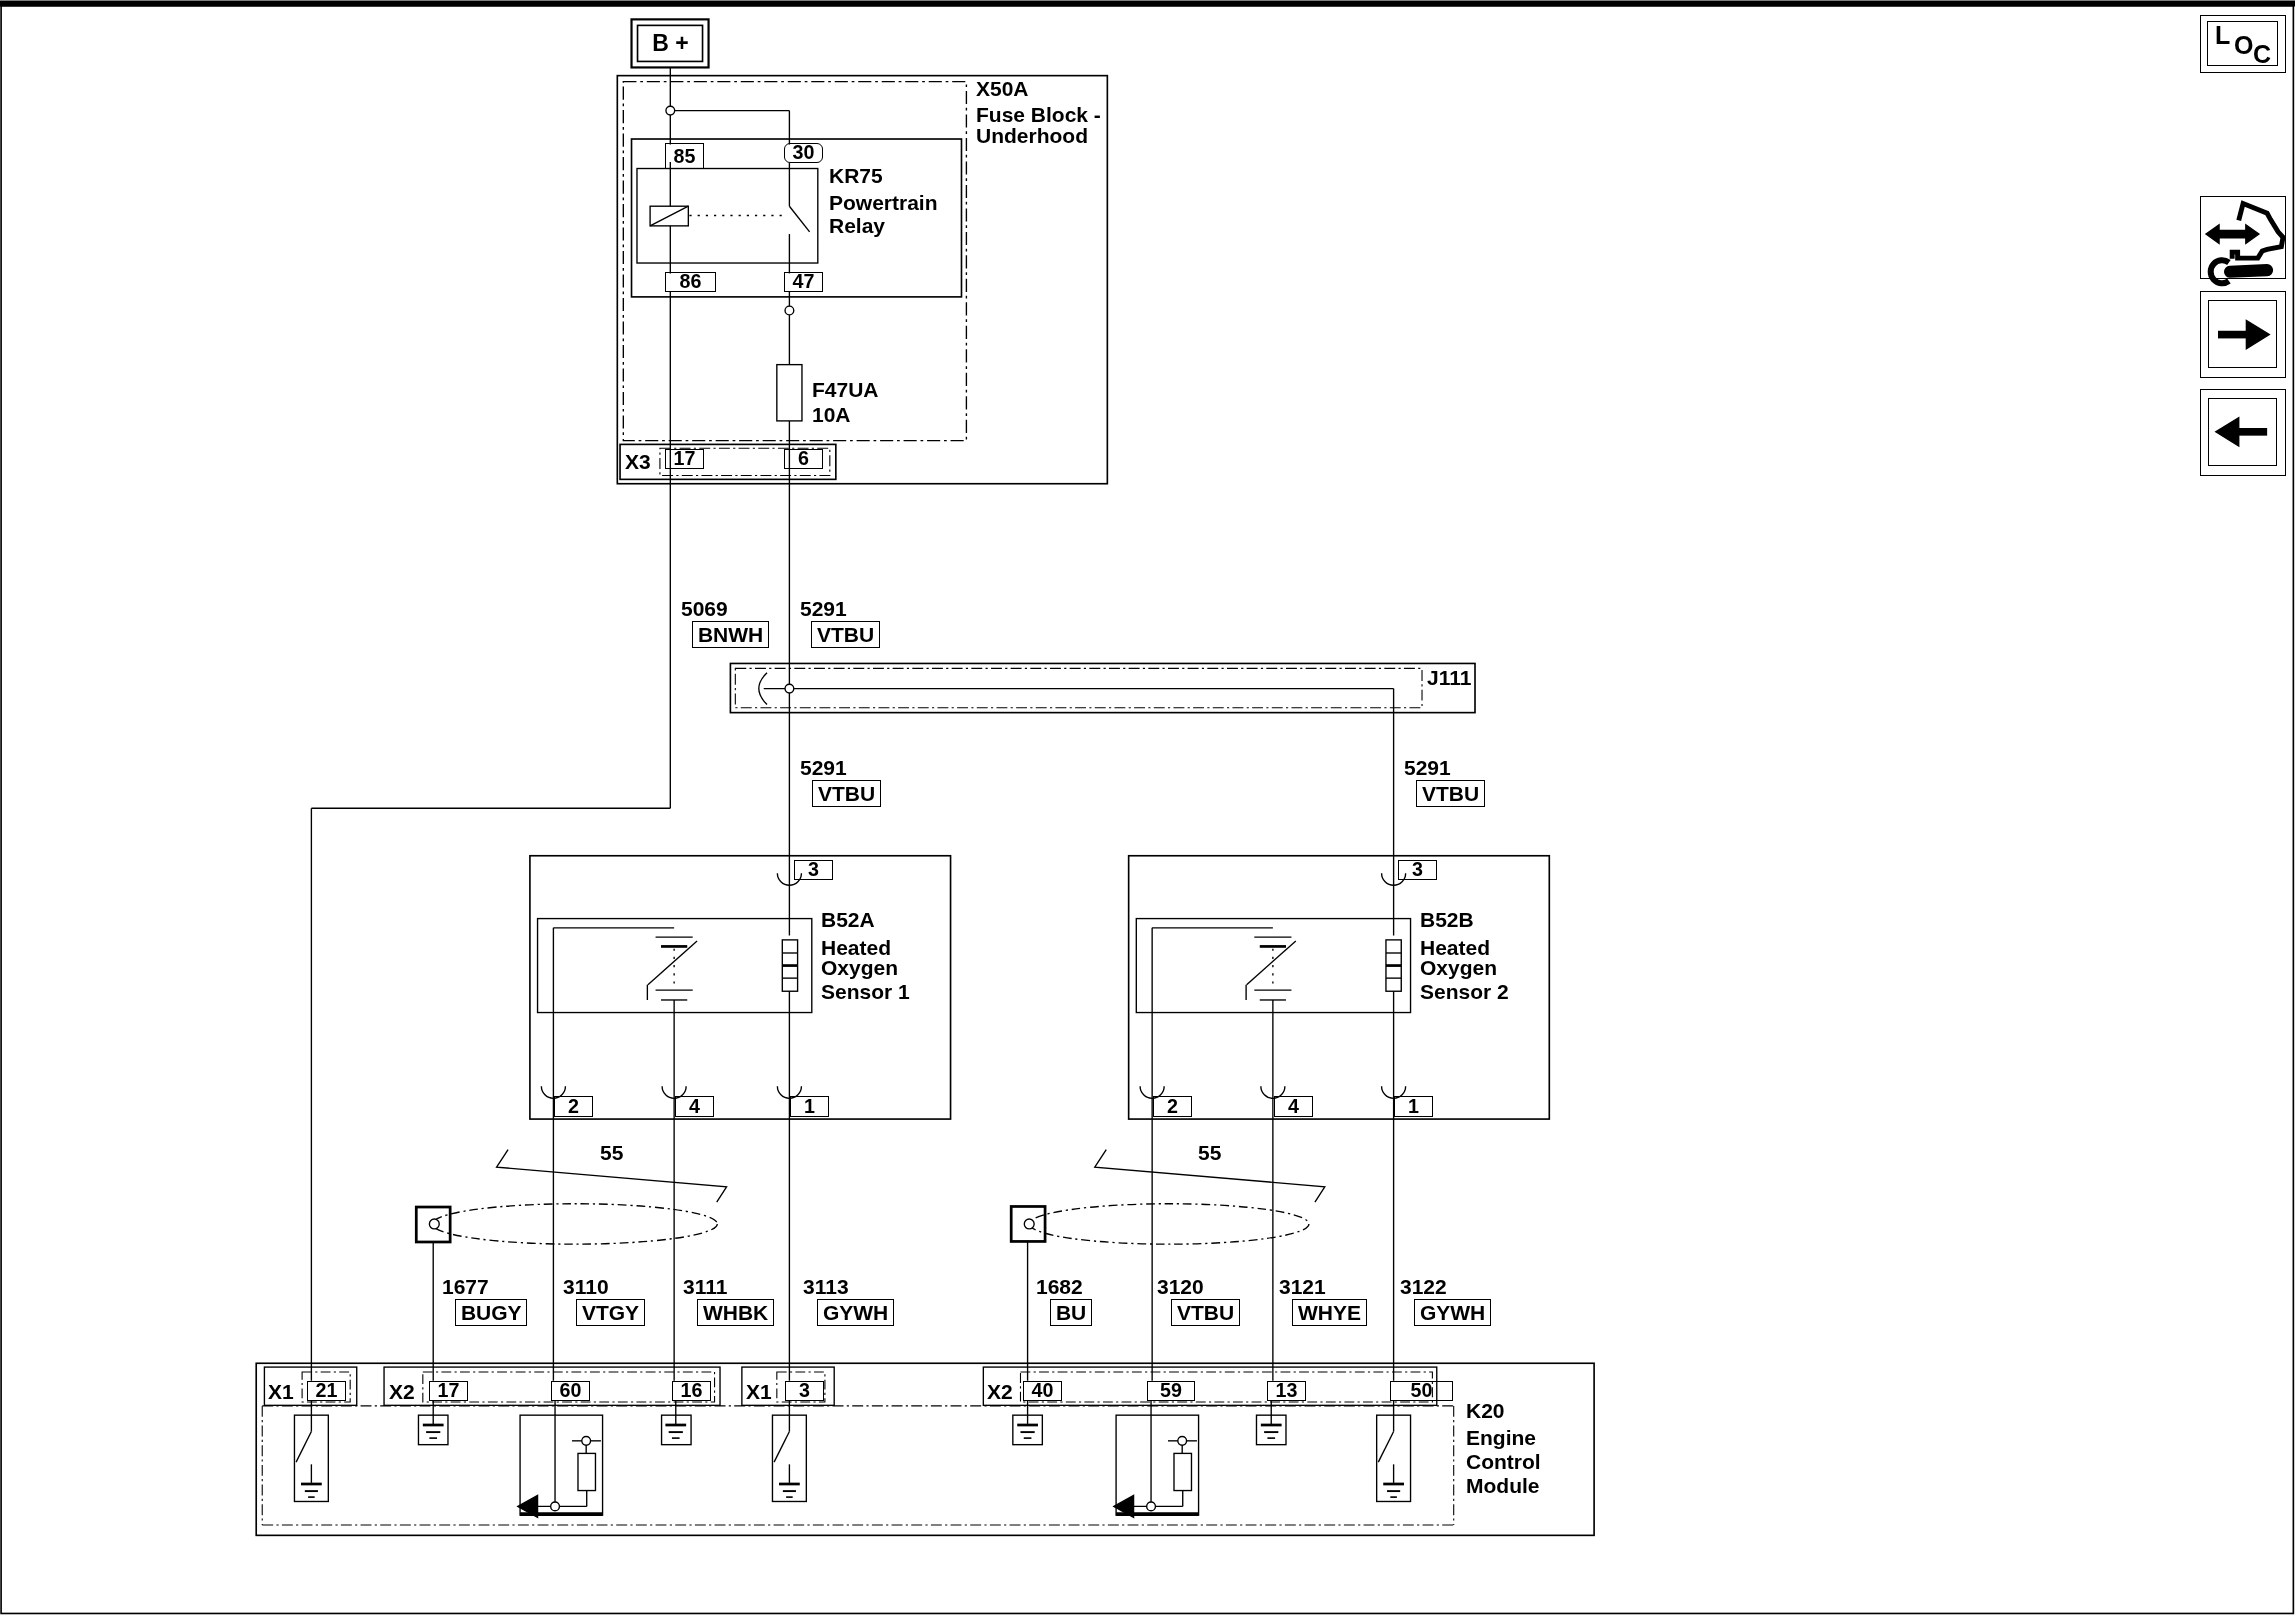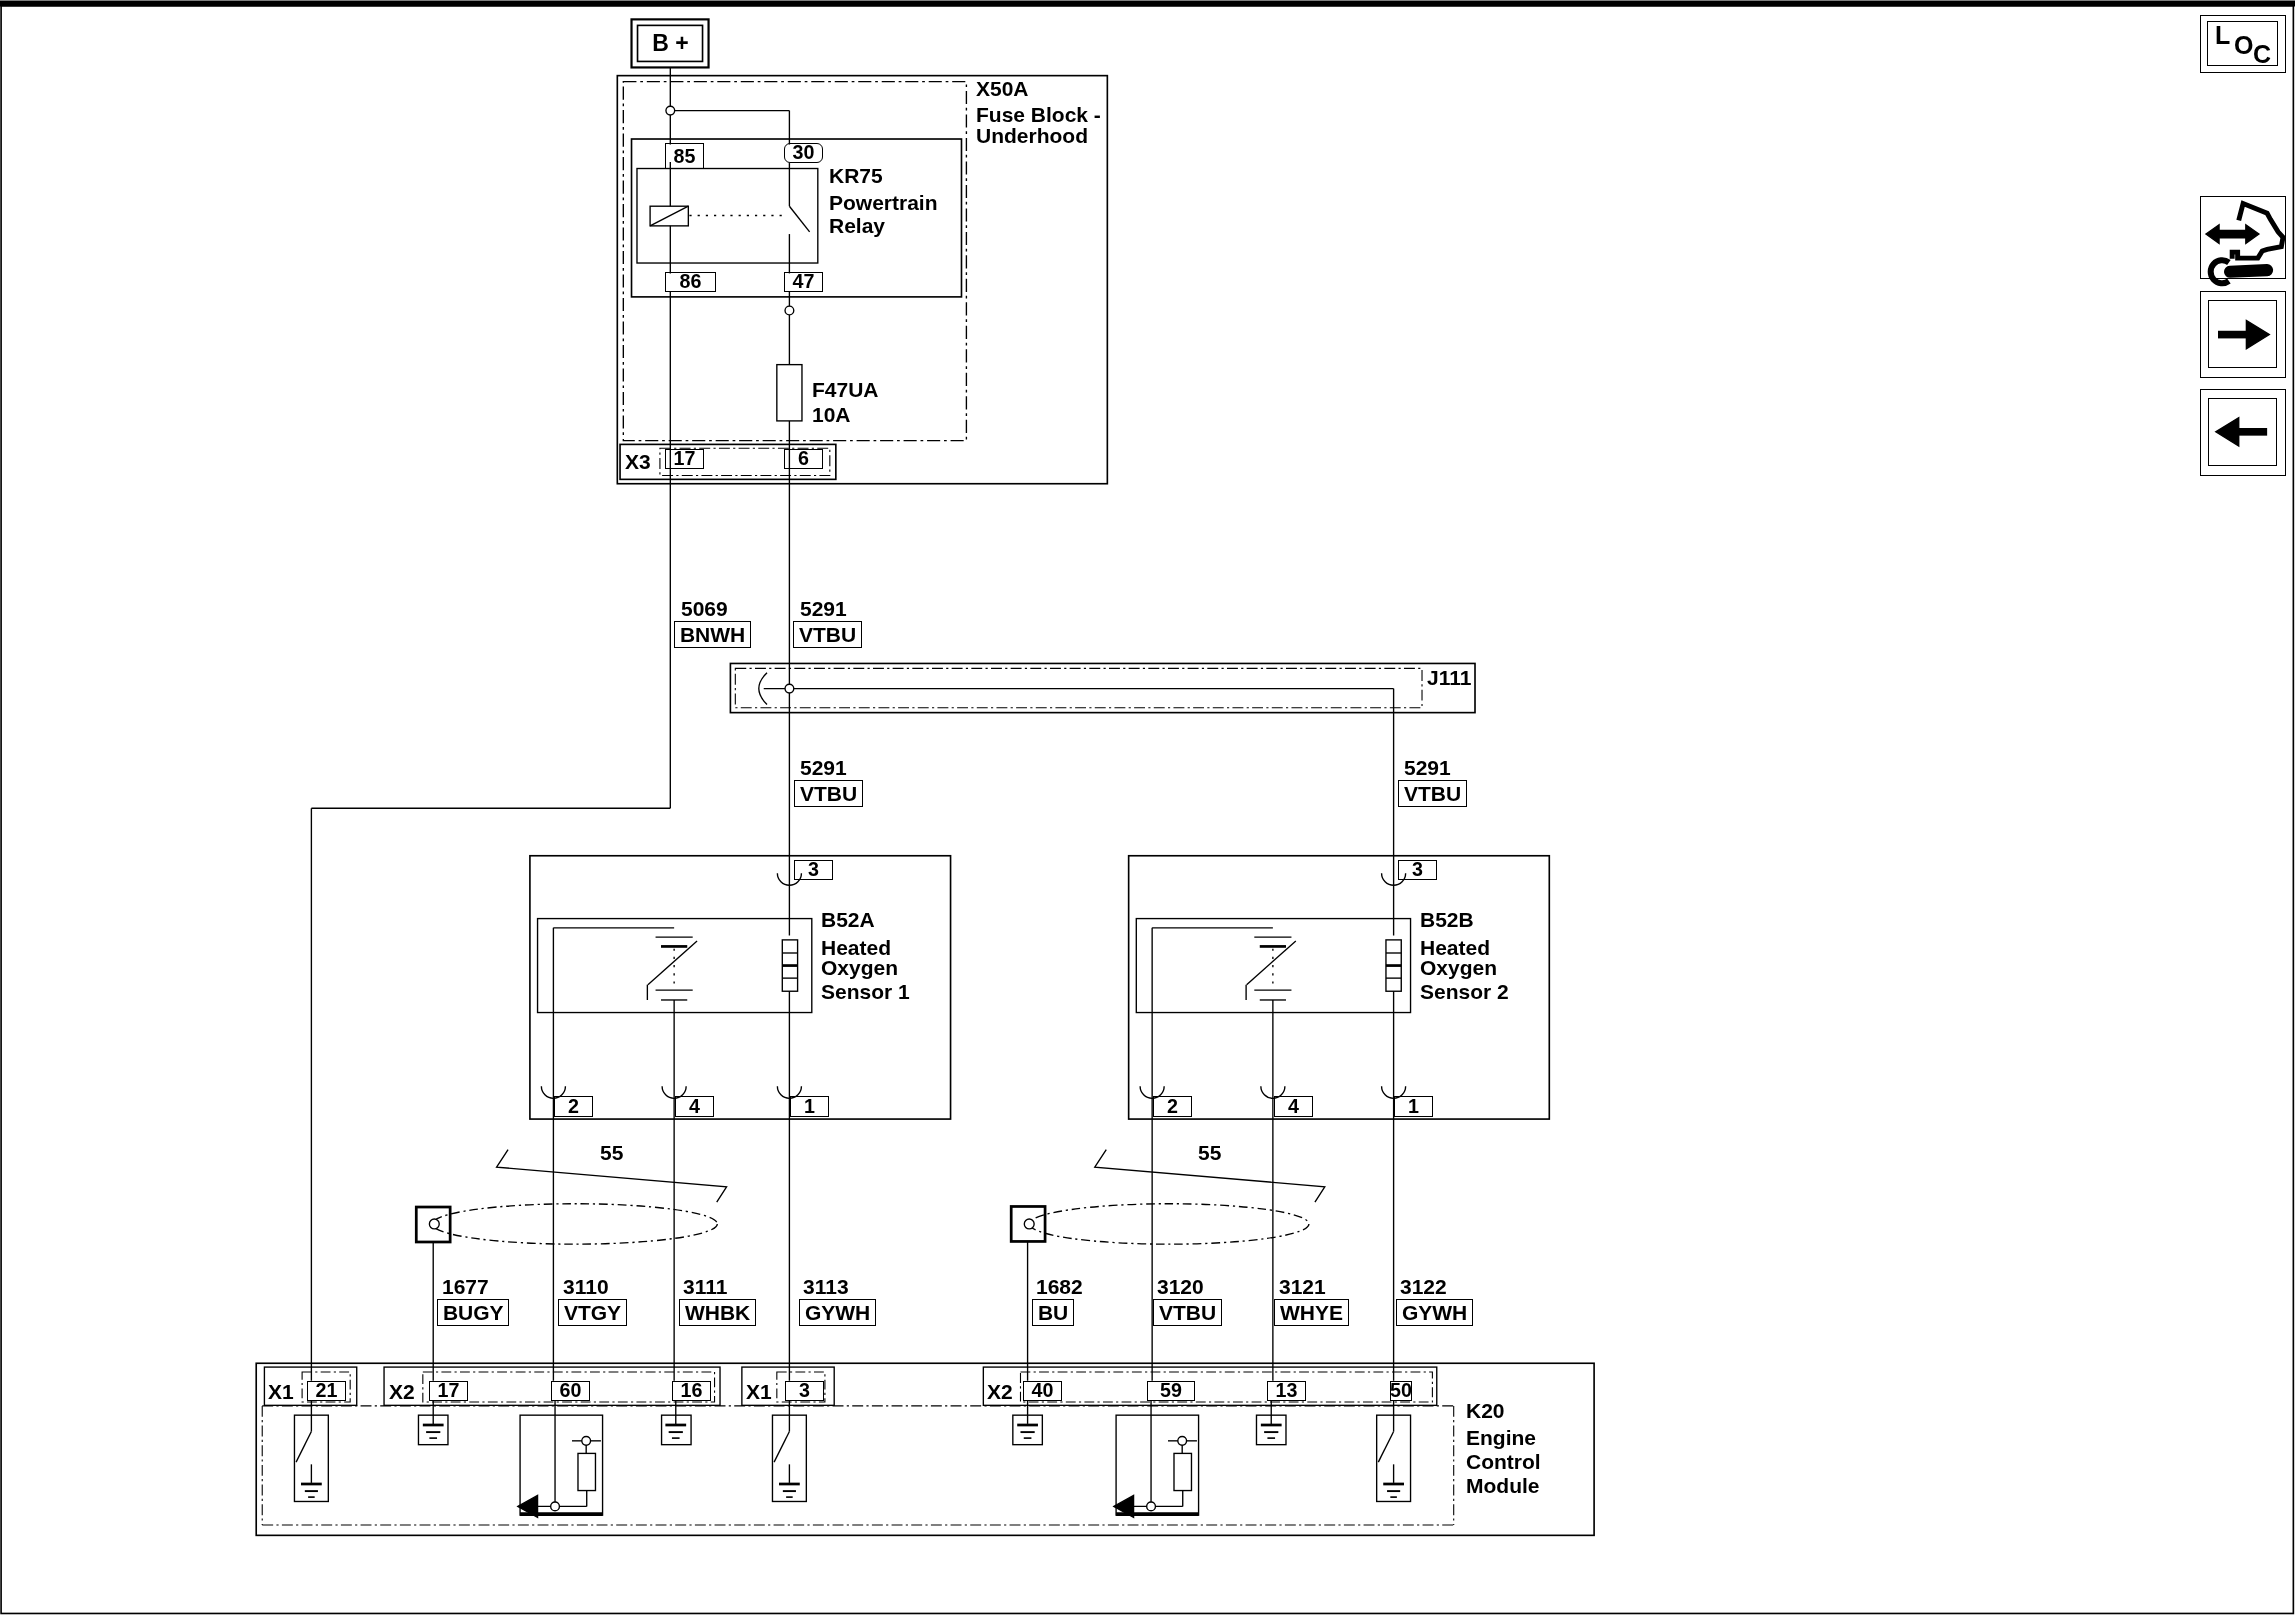--- a/index.html
+++ b/index.html
@@ -4,21 +4,21 @@
 <style>
   html,body{margin:0;padding:0;background:#fff;}
   #canvas{position:relative;width:2295px;height:1617px;background:#ffffff;overflow:hidden;
           font-family:"Liberation Sans",sans-serif;color:#000;}
   svg{position:absolute;left:0;top:0;}
   .t{position:absolute;font-size:21px;font-weight:bold;white-space:nowrap;line-height:1.05;}
   .big{font-size:23px;}
   .pin{position:absolute;box-sizing:border-box;border:1.6px solid #000;display:flex;
        align-items:center;justify-content:center;font-size:19.7px;font-weight:bold;}
   .lbl{position:absolute;box-sizing:border-box;border:1.6px solid #000;padding:0.5px 4.9px;
-       font-size:21px;font-weight:bold;white-space:nowrap;}
+       font-size:21px;font-weight:bold;white-space:nowrap;margin-left:18px;}
   .navbox{position:absolute;box-sizing:border-box;border:1.6px solid #000;background:#fff;}
   .navinner{position:absolute;box-sizing:border-box;border:1.6px solid #000;}
   .locletter{position:absolute;font-size:25px;font-weight:bold;}
 </style>
 </head>
 <body>
 
 <div id="canvas">
 
 <svg width="2295" height="1617" viewBox="0 0 4201 2959">
@@ -346,21 +346,21 @@
 <div class="t" style="left:389px;top:1381px;">X2</div>
 <div class="pin" style="left:429px;top:1381px;width:39px;height:19.7px;">17</div>
 <div class="pin" style="left:551px;top:1381px;width:39px;height:19.7px;">60</div>
 <div class="pin" style="left:672px;top:1381px;width:39px;height:19.7px;">16</div>
 <div class="t" style="left:746px;top:1381px;">X1</div>
 <div class="pin" style="left:785px;top:1381px;width:39px;height:19.7px;">3</div>
 <div class="t" style="left:987px;top:1381px;">X2</div>
 <div class="pin" style="left:1023px;top:1381px;width:39px;height:19.7px;">40</div>
 <div class="pin" style="left:1147px;top:1381px;width:48px;height:19.7px;">59</div>
 <div class="pin" style="left:1267px;top:1381px;width:39px;height:19.7px;">13</div>
-<div class="pin" style="left:1390px;top:1381px;width:22px;height:19.7px;">50</div>
+<div class="pin" style="left:1390px;top:1381px;width:63px;height:19.7px;">50</div>
 
 <div class="t" style="left:1466px;top:1400px;">K20</div>
 <div class="t" style="left:1466px;top:1427px;">Engine</div>
 <div class="t" style="left:1466px;top:1451px;">Control</div>
 <div class="t" style="left:1466px;top:1475px;">Module</div>
 
 <div class="navbox" style="left:2200px;top:14.8px;width:86px;height:58px;">
   <div class="navinner" style="left:6px;top:4.9px;width:71px;height:45px;"></div>
   <span class="locletter" style="left:14px;top:5.5px;">L</span>
   <span class="locletter" style="left:33px;top:15.3px;">O</span>

